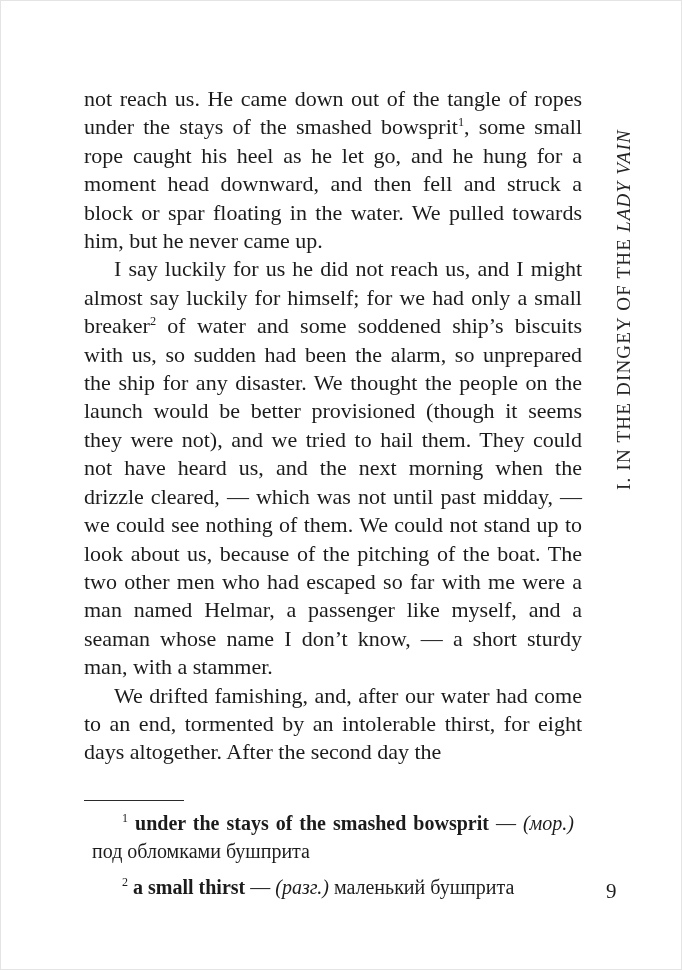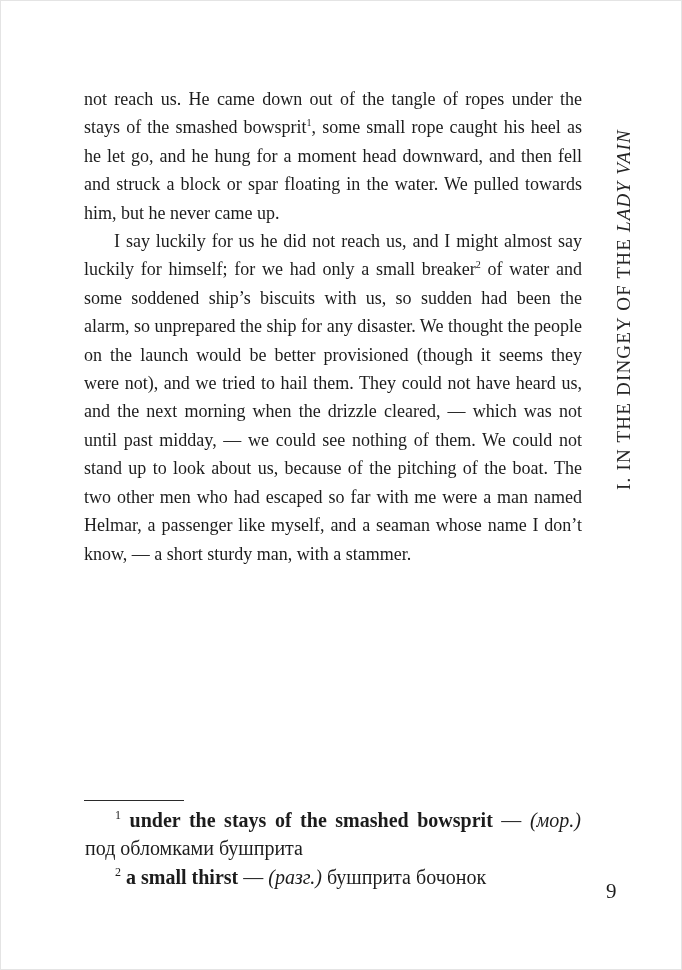--- a/index.html
+++ b/index.html
@@ -17,21 +17,21 @@
     overflow: hidden;
     box-sizing: border-box;
     border: 1px solid #e4e4e4;
   }
   
   .body-text {
     position: absolute;
     left: 83px;
     top: 84px;
     width: 498px;
-    font-size: 18px;
+    font-size: 22px;
     line-height: 28.4px;
     text-align: justify;
   }
   .body-text p {
     margin: 0;
     text-indent: 30px;
   }
   .body-text p.continued {
     text-indent: 0;
   }
@@ -62,21 +62,21 @@
     line-height: 28px;
     text-align: justify;
   }
   .fn-rule {
     width: 100px;
     height: 0;
     border-top: 1.5px solid #2a2a2a;
     margin: 0 0 5px 0;
   }
   .footnotes p {
-    margin: 1px;
+    margin: 8px;
     text-indent: 30px;
   }
   .footnotes .fn-marker {
     font-size: 0.6em;
     line-height: 0;
     vertical-align: super;
   }
   .page-number {
     position: absolute;
     left: 605px;
@@ -86,25 +86,26 @@
   }
 </style>
 </head>
 <body>
 
 <div class="page">
 
   <div class="body-text">
     <p class="continued"><span>not reach us. He came down out of the tangle of ropes under the stays of the smashed bowsprit</span><sup class="fn-ref">1</sup><span>, some small rope caught his heel as he let go, and he hung for a moment head downward, and then fell and struck a block or spar floating in the water. We pulled towards him, but he never came up.</span></p>
     <p><span>I say luckily for us he did not reach us, and I might almost say luckily for himself; for we had only a small breaker</span><sup class="fn-ref">2</sup><span> of water and some soddened ship’s biscuits with us, so sudden had been the alarm, so unprepared the ship for any disaster. We thought the people on the launch would be better provisioned (though it seems they were not), and we tried to hail them. They could not have heard us, and the next morning when the drizzle cleared, — which was not until past midday, — we could see nothing of them. We could not stand up to look about us, because of the pitching of the boat. The two other men who had escaped so far with me were a man named Helmar, a passenger like myself, and a seaman whose name I don’t know, — a short sturdy man, with a stammer.</span></p>
+    <p><span>We drifted famishing, and, after our water had come to an end, tormented by an intolerable thirst, for eight days altogether. After the second day the</span></p>
   </div>
 
   <div class="running-head"><span>I. IN THE DINGEY OF THE </span><i>LADY VAIN</i></div>
 
   <div class="footnotes">
     <div class="fn-rule"></div>
     <p><sup class="fn-marker">1</sup> <b>under the stays of the smashed bowsprit</b><span> — </span><i>(мор.)</i><span> под обломками бушприта</span></p>
-    <p><sup class="fn-marker">2</sup> <b>a small thirst</b><span> — </span><i>(разг.)</i><span> бушприта бочонок</span></p>
+    <p><sup class="fn-marker">2</sup> <b>a small thirst</b><span> — </span><i>(разг.)</i><span> маленький бушприта</span></p>
   </div>
 
   <div class="page-number">9</div>
 
 </div>
 
 </body></html>

